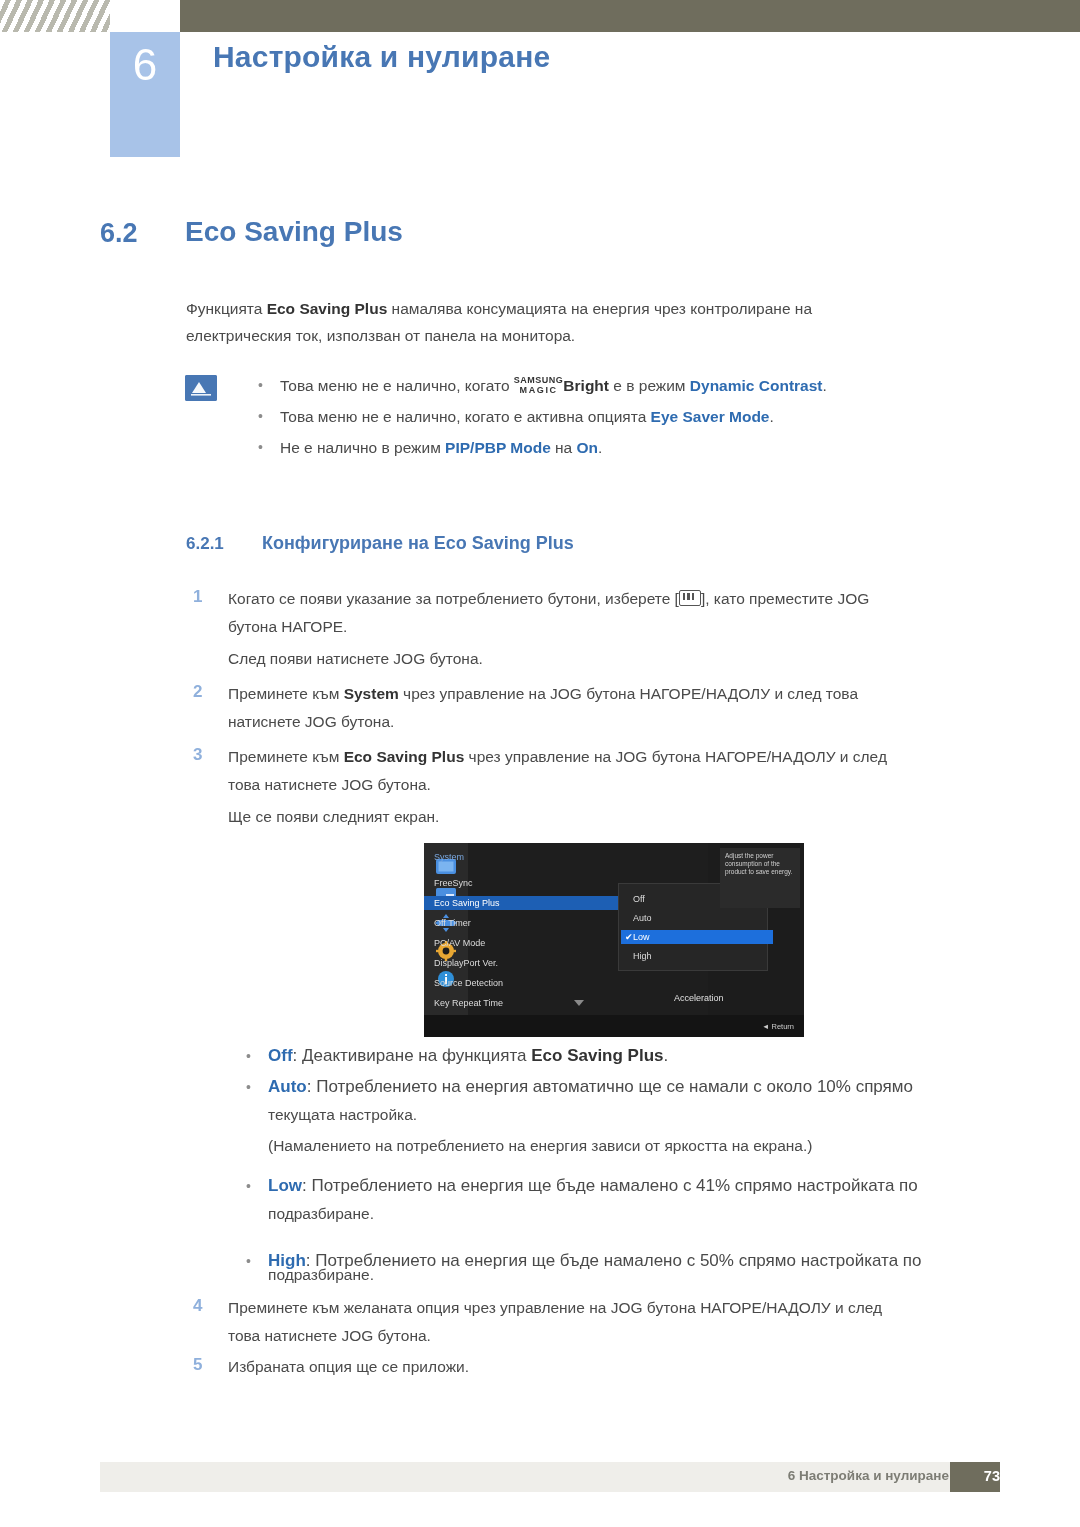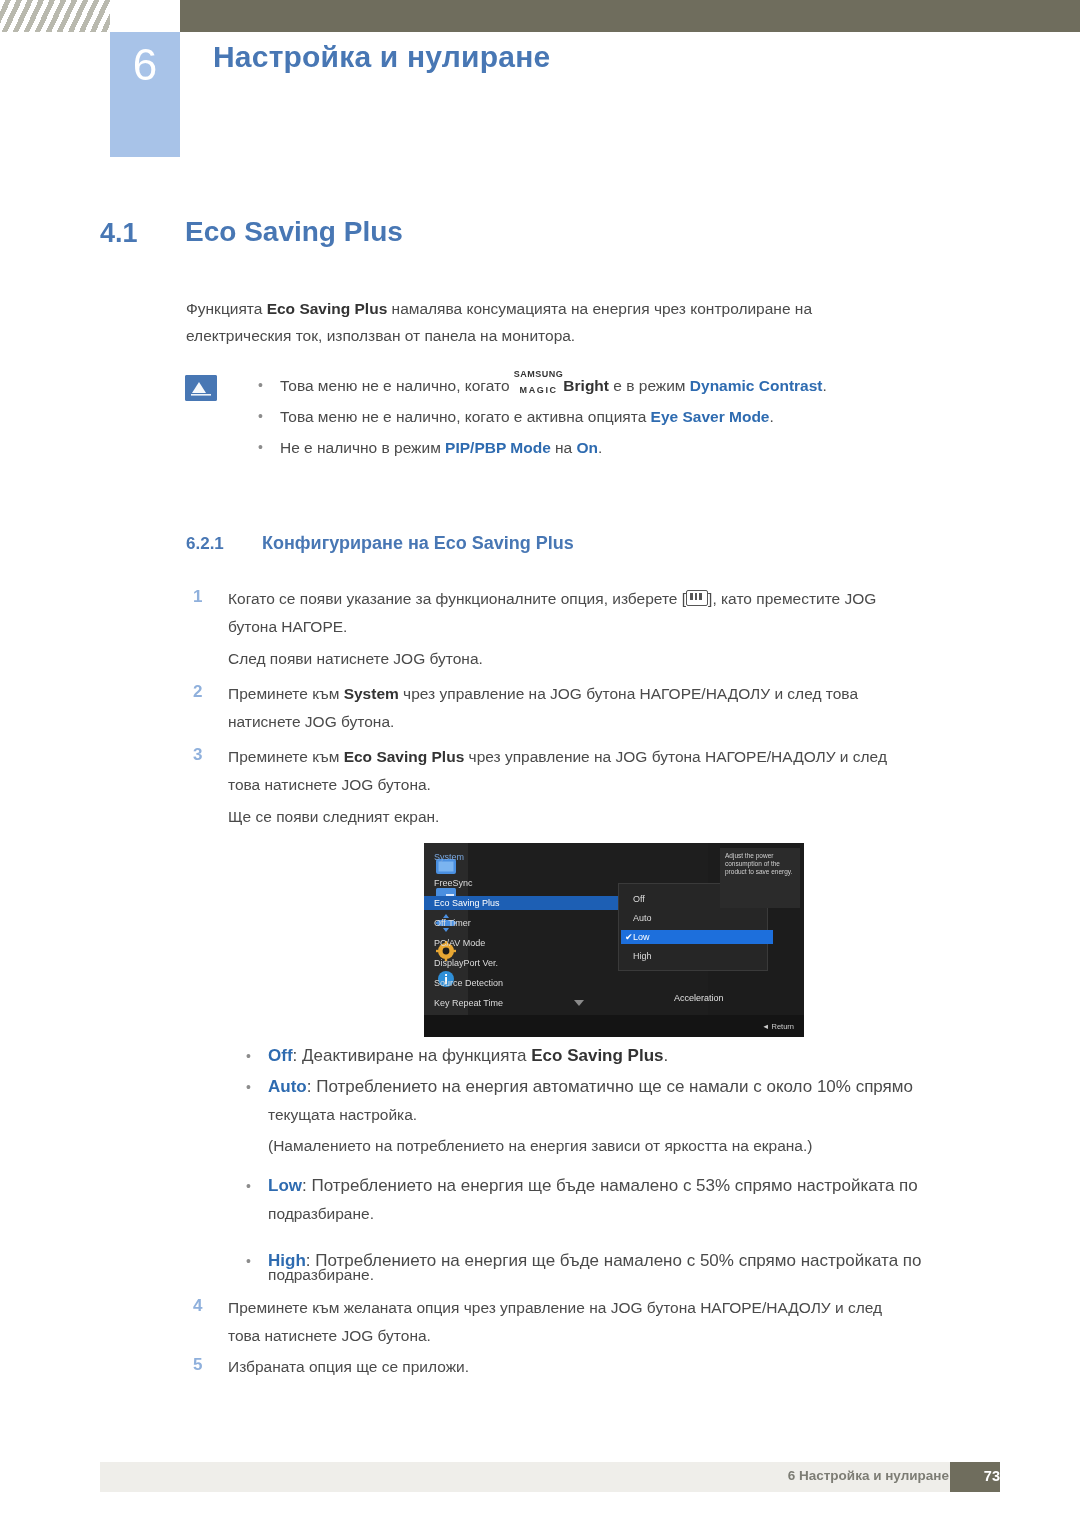--- a/index.html
+++ b/index.html
@@ -134,21 +134,21 @@
     display: inline-block;
     font-size: 9px;
     line-height: 9px;
     vertical-align: -2px;
     text-align: center;
     font-weight: bold;
     color: #333;
     letter-spacing: 0.5px;
   }
   .magic span { display:block; }
-  .magic .m2 { letter-spacing: 1.6px; margin-top: 7px; }
+  .magic .m2 { letter-spacing: 1.6px; margin-top: 1px; }
 
   
   .sub-num {
     position: absolute;
     top: 534px;
     left: 186px;
     font-size: 17px;
     color: #4877b4;
     font-weight: bold;
   }
@@ -407,21 +407,21 @@
 <body>
 
 <div class="header">
   <div class="header-hatch"></div>
   <div class="header-bar"></div>
   <div class="header-num-box"></div>
   <div class="header-num">6</div>
   <div class="header-title">Настройка и нулиране</div>
 </div>
 
-<div class="sec-num">4.1</div>
+<div class="sec-num">6.2</div>
 <div class="sec-title">Eco Saving Plus</div>
 
 <div class="para" style="top:295px; left:186px; width:830px;">
   <span>Функцията </span><span class="b-dark">Eco Saving Plus</span><span> намалява консумацията на енергия чрез контролиране на</span><br>
   <span>електрическия ток, използван от панела на монитора.</span>
 </div>
 
 <div class="note-icon">
   <svg width="32" height="26" viewBox="0 0 32 26">
     <rect x="0" y="0" width="32" height="26" rx="2" fill="#4877b4"></rect>
@@ -440,21 +440,21 @@
   <div class="bul-row">
     <span>Не е налично в режим </span><span class="b-blue">PIP/PBP Mode</span><span> на </span><span class="b-blue">On</span><span>.</span>
   </div>
 </div>
 
 <div class="sub-num">6.2.1</div>
 <div class="sub-title">Конфигуриране на Eco Saving Plus</div>
 
 <div class="step-num" style="top:587px;">1</div>
 <div class="step-txt" style="top:585px;">
-  <span>Когато се появи указание за функционалните опция, изберете [</span><span class="jog-icon"><i></i><i></i><i></i></span><span>], като преместите JOG</span><br>
+  <span>Когато се появи указание за потреблението бутони, изберете [</span><span class="jog-icon"><i></i><i></i><i></i></span><span>], като преместите JOG</span><br>
   <span>бутона НАГОРЕ.</span>
 </div>
 <div class="sub-txt" style="top:645px;">След появи натиснете JOG бутона.</div>
 
 <div class="step-num" style="top:682px;">2</div>
 <div class="step-txt" style="top:680px;">
   <span>Преминете към </span><span class="b-dark">System</span><span> чрез управление на JOG бутона НАГОРЕ/НАДОЛУ и след това</span><br>
   <span>натиснете JOG бутона.</span>
 </div>
 
@@ -543,21 +543,21 @@
   <span class="b-blue">Off</span><span>: Деактивиране на функцията </span><span class="b-dark">Eco Saving Plus</span><span>.</span>
 </div>
 
 <div class="opt" style="top:1073px;">
   <span class="b-blue">Auto</span><span>: Потреблението на енергия автоматично ще се намали с около 10% спрямо</span>
 </div>
 <div class="opt-cont" style="top:1101px;">текущата настройка.</div>
 <div class="opt-cont" style="top:1132px;">(Намалението на потреблението на енергия зависи от яркостта на екрана.)</div>
 
 <div class="opt" style="top:1172px;">
-  <span class="b-blue">Low</span><span>: Потреблението на енергия ще бъде намалено с 53% спрямо настройката по</span>
+  <span class="b-blue">Low</span><span>: Потреблението на енергия ще бъде намалено с 41% спрямо настройката по</span>
 </div>
 <div class="opt-cont" style="top:1200px;">подразбиране.</div>
 
 <div class="opt" style="top:1233px;margin-top:14px;">
   <span class="b-blue">High</span><span>: Потреблението на енергия ще бъде намалено с 50% спрямо настройката по</span>
 </div>
 <div class="opt-cont" style="top:1261px;">подразбиране.</div>
 
 <div class="step-num" style="top:1296px;">4</div>
 <div class="step-txt" style="top:1294px;">

